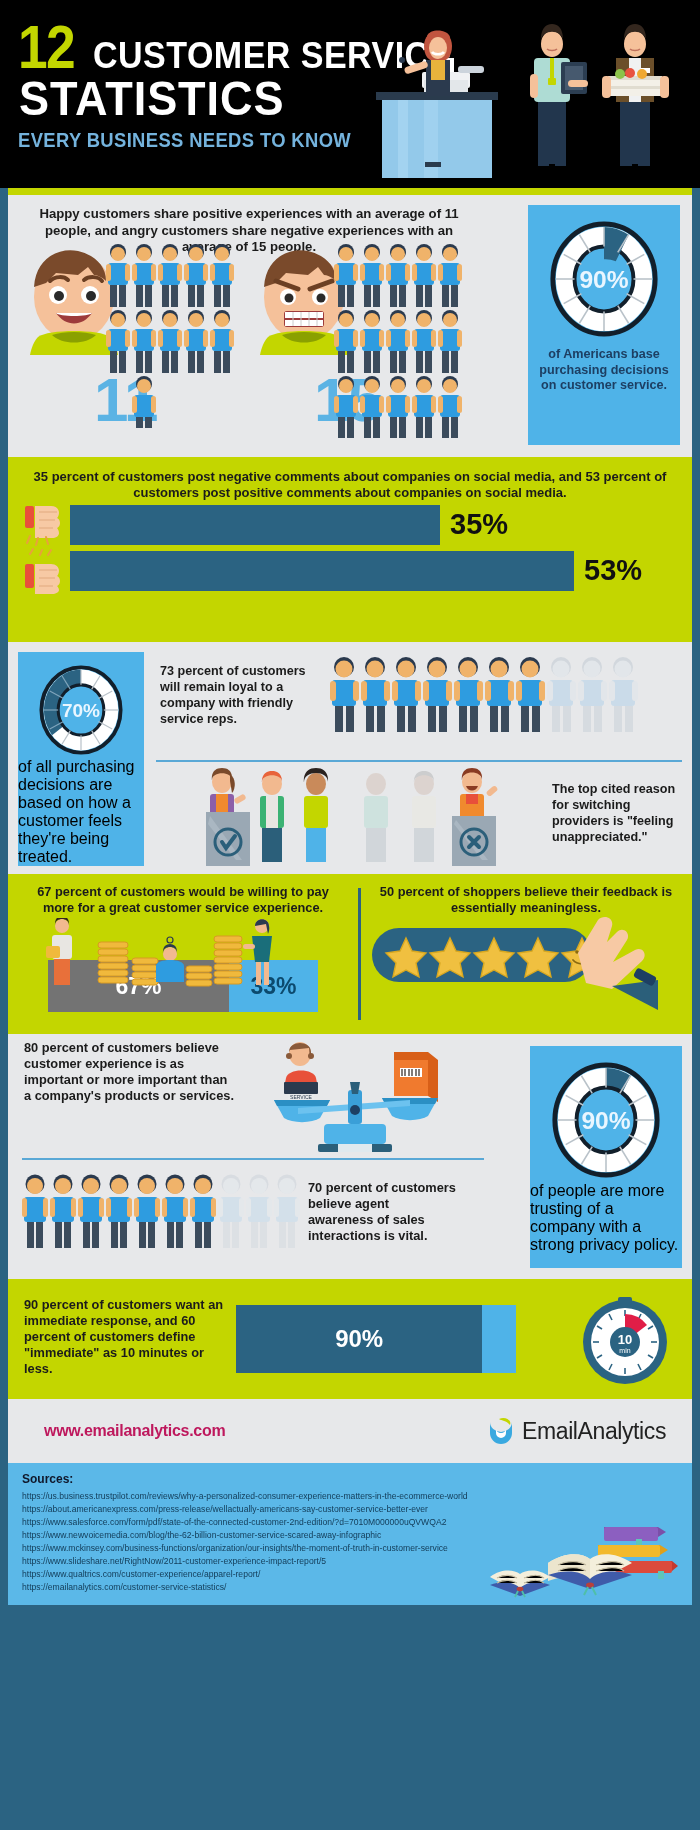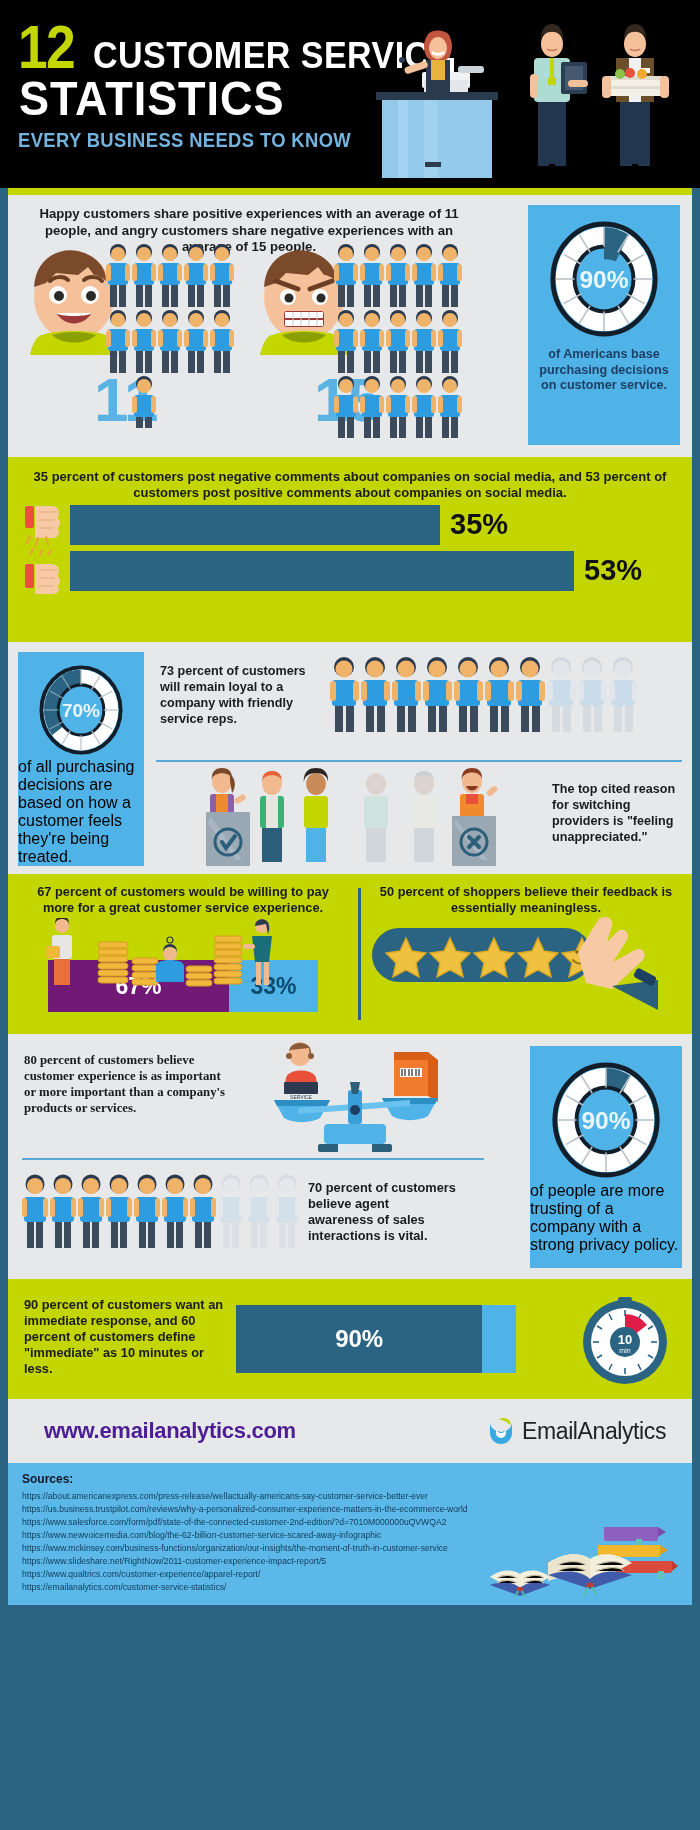--- a/index.html
+++ b/index.html
@@ -52,41 +52,41 @@
   .hrule{position:absolute;left:148px;right:10px;top:118px;height:2px;background:#5aa8d6;}
 
   
   .s4{height:160px;}
   .s4 .half{position:absolute;top:0;box-sizing:border-box;padding:10px 12px 0 12px;}
   .s4 .hl{left:0;width:350px;}
   .s4 .hr{left:352px;width:332px;}
   .s4 .lead{font-size:12.8px;text-align:center;}
   .vrule{position:absolute;left:350px;top:14px;width:3px;height:132px;background:#2b6382;}
   .splitbar{display:flex;height:52px;width:270px;margin:44px auto 0 auto;}
-  .splitbar .a{background:#701a75;display:flex;align-items:center;justify-content:center;color:#fff;font-size:23px;font-weight:bold;}
+  .splitbar .a{background:#737373;display:flex;align-items:center;justify-content:center;color:#fff;font-size:23px;font-weight:bold;}
   .splitbar .b{background:#4fb3e8;display:flex;align-items:center;justify-content:center;color:#0c4a6e;font-size:23px;font-weight:bold;}
 
   
   .s5{height:245px;}
-  .s5 .t1{position:absolute;left:16px;top:18px;width:210px;font-size:12.8px;font-family:Liberation Serif, serif;}
+  .s5 .t1{position:absolute;left:16px;top:6px;width:210px;font-size:12.8px;}
   .s5 .t2{position:absolute;left:300px;top:146px;width:148px;font-size:12.8px;}
   .s5 .bluebox{position:absolute;right:10px;top:12px;width:152px;height:222px;background:#4fb3e8;
                display:flex;flex-direction:column;align-items:center;padding-top:12px;box-sizing:border-box;}
   .s5 .hrule2{position:absolute;left:14px;width:462px;top:124px;height:2px;background:#5aa8d6;}
 
   
   .s6{height:120px;padding:14px 0 0 0;}
   .s6 .t{position:absolute;left:16px;top:18px;width:200px;font-size:12.8px;}
   .s6 .wbar{position:absolute;left:228px;top:26px;width:280px;height:68px;display:flex;}
   .s6 .wbar .a{background:#2b6382;display:flex;align-items:center;justify-content:center;color:#fff;font-size:24px;font-weight:bold;}
   .s6 .wbar .b{background:#4fb3e8;}
 
   
   .footer{height:64px;background:#e7e8ea;margin:0 8px;display:flex;align-items:center;}
-  .furl{font-size:22px;font-weight:bold;color:#4c1d95;margin-left:36px;letter-spacing:-.3px;}
+  .furl{font-size:16px;font-weight:bold;color:#be185d;margin-left:36px;letter-spacing:-.3px;}
   .flogo{display:flex;align-items:center;gap:7px;margin-left:auto;margin-right:26px;}
   .flogo .nm{font-size:23px;color:#222;letter-spacing:-.4px;}
 
   .sources{background:#5bb8e8;margin:0 8px 8px 8px;padding:9px 0 10px 14px;position:relative;min-height:120px;box-sizing:border-box;}
   .sources h4{margin:0 0 4px 0;font-size:12px;color:#0f172a;font-weight:bold;}
   .sources ul{list-style:none;margin:0;padding:0;}
   .sources li{font-size:8.6px;color:#123b57;line-height:1.52;white-space:nowrap;}
 
   svg{display:block;}
 </style>
@@ -976,22 +976,22 @@
         <path d="M9 12v4a5 5 0 0 0 10 0v-4a5 4 0 0 1-10 0z" fill="#ffffff"></path>
         <path d="M12 2c6-3 13 1 11 6-4-5-8-4-11-6z" fill="#c3d600"></path>
       </svg>
       <div class="nm">EmailAnalytics</div>
     </div>
   </div>
 
   <div class="sources">
     <h4>Sources:</h4>
     <ul>
+      <li>https://us.business.trustpilot.com/reviews/why-a-personalized-consumer-experience-matters-in-the-ecommerce-world</li>
       <li>https://about.americanexpress.com/press-release/wellactually-americans-say-customer-service-better-ever</li>
-      <li>https://us.business.trustpilot.com/reviews/why-a-personalized-consumer-experience-matters-in-the-ecommerce-world</li>
       <li>https://www.salesforce.com/form/pdf/state-of-the-connected-customer-2nd-edition/?d=7010M000000uQVWQA2</li>
       <li>https://www.newvoicemedia.com/blog/the-62-billion-customer-service-scared-away-infographic</li>
       <li>https://www.mckinsey.com/business-functions/organization/our-insights/the-moment-of-truth-in-customer-service</li>
       <li>https://www.slideshare.net/RightNow/2011-customer-experience-impact-report/5</li>
       <li>https://www.qualtrics.com/customer-experience/apparel-report/</li>
       <li>https://emailanalytics.com/customer-service-statistics/</li>
     </ul>
     <svg width="200" height="86" viewBox="0 0 200 86" style="position:absolute;right:6px;bottom:4px;">
 
       <path d="M118 12h54l8 5-8 5h-54z" fill="#7b4fa8"></path>

